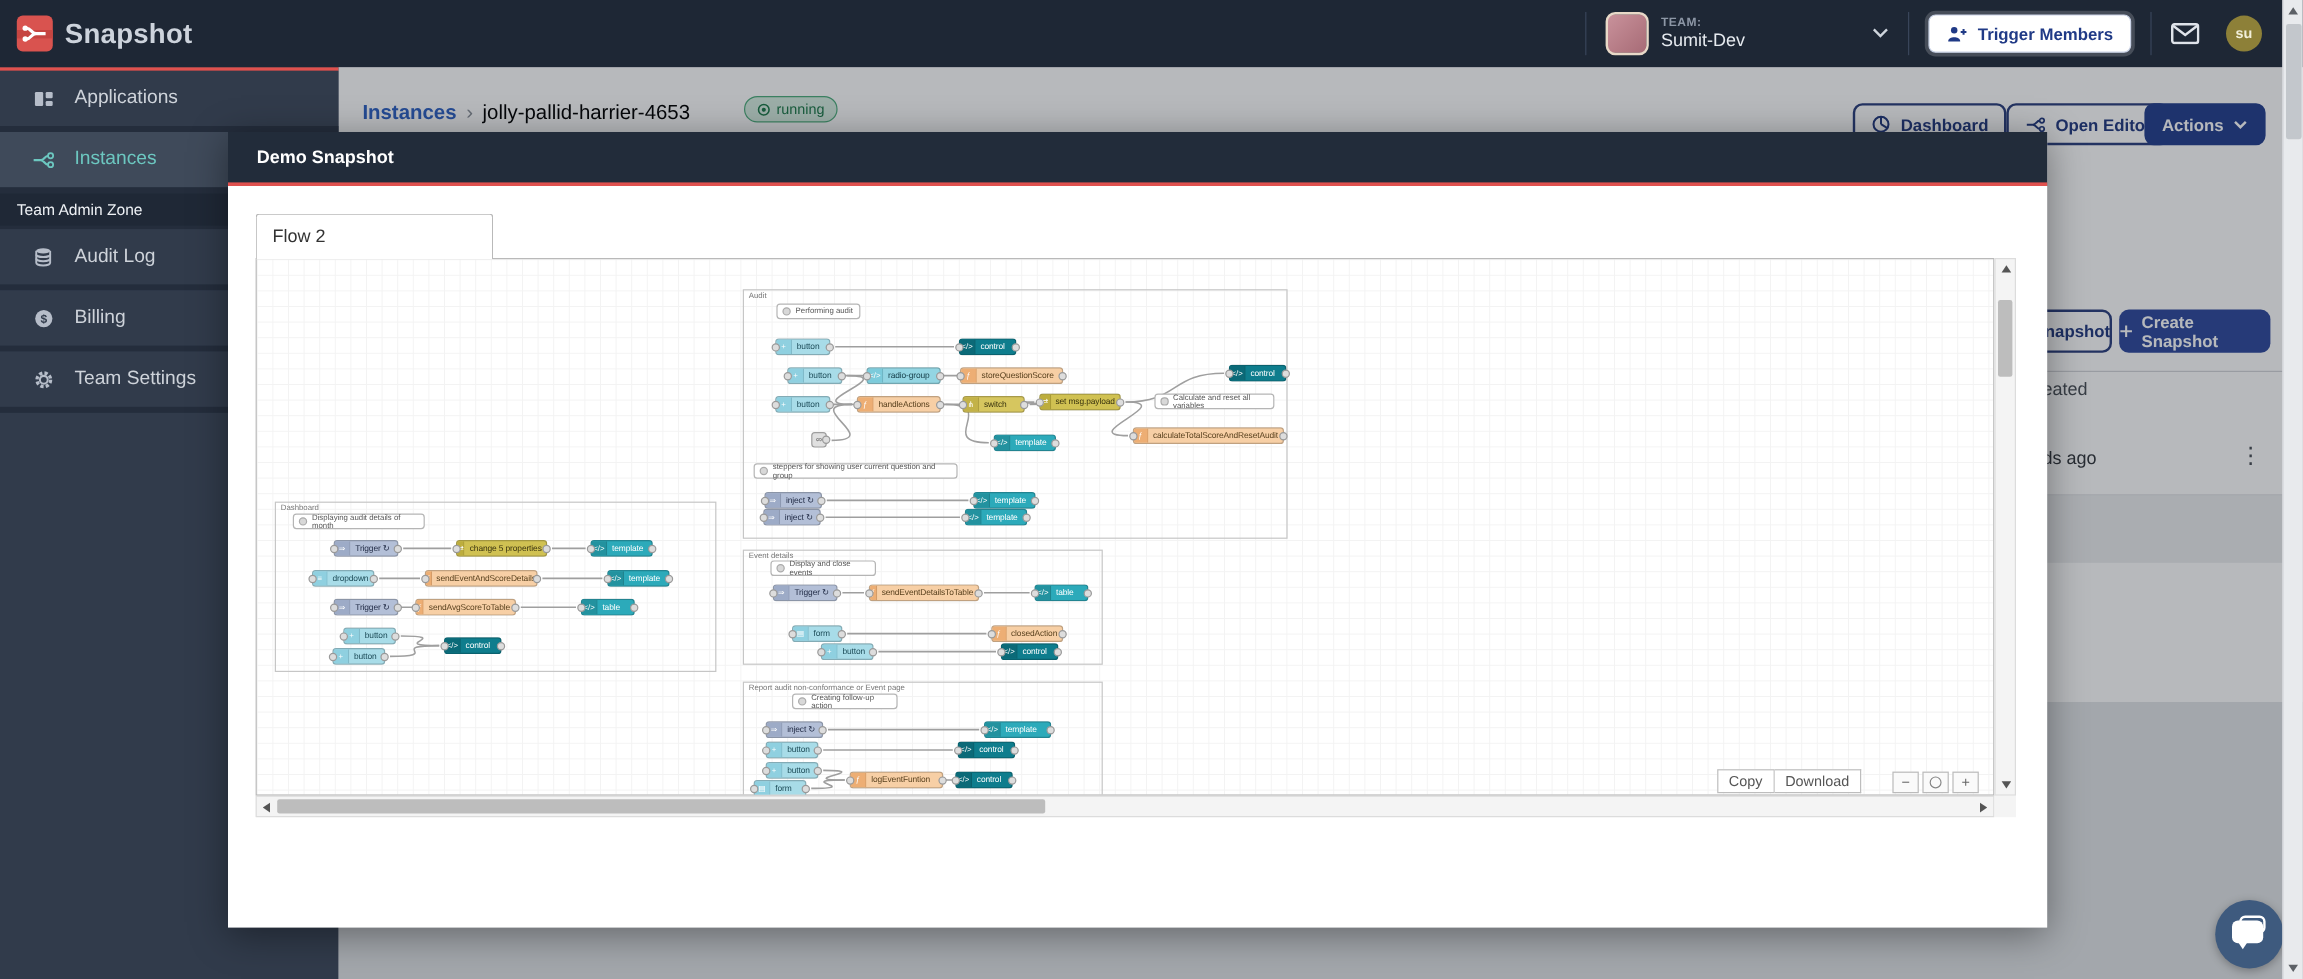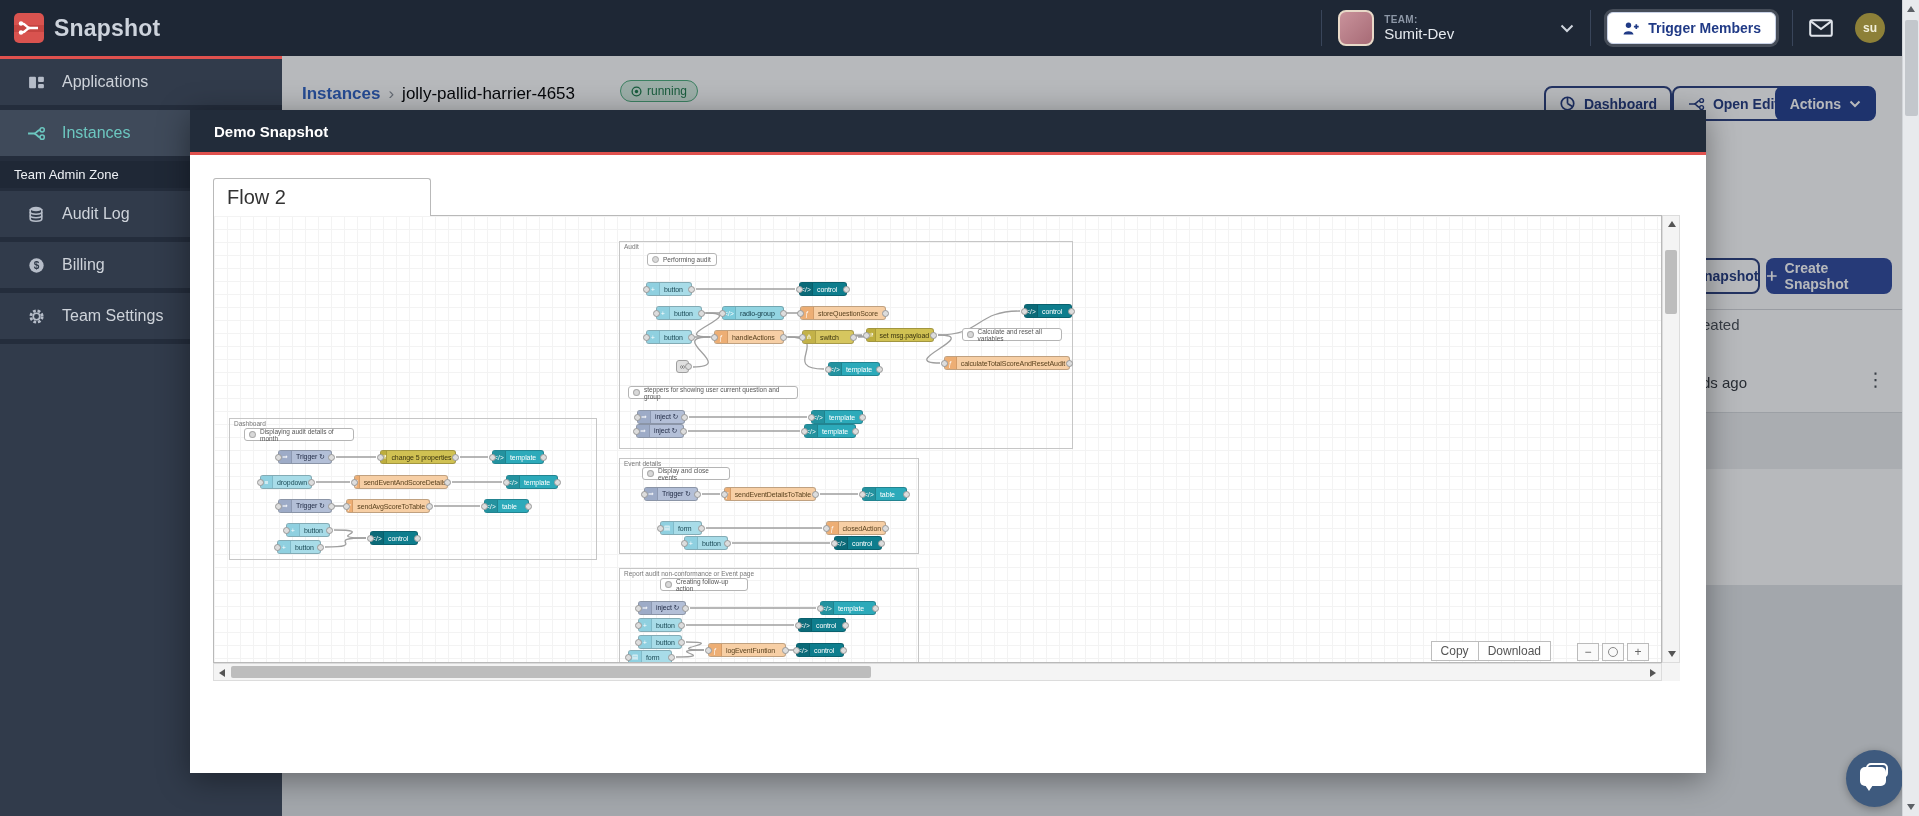--- a/index.html
+++ b/index.html
@@ -51,21 +51,21 @@
   .bg-row-hr { position:absolute; left:1412px; right:16px; top:356px; height:1px; background:#d9dbde; }
   .bg-band { position:absolute; left:1412px; right:16px; top:357px; height:56px; background:#eceef0; }
 
   
   .overlay { position:absolute; left:0; top:56px; right:0; bottom:0; background:rgba(16,22,33,0.30); z-index:10; }
 
   
   .modal { position:absolute; left:190px; top:110px; width:1516px; height:663px; background:#fff; z-index:50; box-shadow:0 6px 30px rgba(0,0,0,0.4); }
   .modal-header { height:45px; background:#222c3a; border-bottom:3px solid #e0514e; display:flex; align-items:center; padding-left:24px; color:#fff; font-size:15px; font-weight:700; }
   .modal-body { position:relative; height:615px; }
-  .flow-tab { position:absolute; left:23px; top:23px; width:218px; height:38px; background:#fff; border:1px solid #b9b9b9; border-bottom:none; border-radius:3px 3px 0 0; font-size:20px; color:#333; display:flex; align-items:center; padding-left:13px; z-index:3; cursor:pointer; }
+  .flow-tab { position:absolute; left:23px; top:23px; width:198px; height:38px; background:#fff; border:1px solid #b9b9b9; border-bottom:none; border-radius:3px 3px 0 0; font-size:15px; color:#333; display:flex; align-items:center; padding-left:13px; z-index:3; cursor:pointer; }
   .canvas-wrap { position:absolute; left:23px; top:60px; width:1467px; height:466px; }
   .flow-canvas { position:absolute; left:0; top:0; width:1449px; height:448px; border:1px solid #b9b9b9; background-color:#fff;
       background-image:linear-gradient(#f3f3f3 1px, transparent 1px), linear-gradient(90deg,#f3f3f3 1px, transparent 1px);
       background-size:13px 13px; overflow:hidden; z-index:2; }
   .fgroup { position:absolute; border:1px solid #c6c6c6; background:rgba(255,255,255,0.0); }
   .fgroup .glabel { position:absolute; top:1px; left:4px; font-size:6.5px; color:#777; white-space:nowrap; }
   .fwires { position:absolute; left:0; top:0; pointer-events:none; }
   .fnode { position:absolute; height:14px; border:1px solid rgba(0,0,0,0.22); border-radius:3px; display:flex; align-items:stretch; font-size:7px; white-space:nowrap; }
   .fnode::before { content:""; position:absolute; left:-4px; top:50%; margin-top:-3.5px; width:5px; height:5px; background:#ddd; border:1px solid #999; border-radius:50%; }
   .fnode::after  { content:""; position:absolute; right:-4px; top:50%; margin-top:-3.5px; width:5px; height:5px; background:#ddd; border:1px solid #999; border-radius:50%; }
@@ -138,21 +138,21 @@
       <span>Dashboard</span>
     </div>
     <div class="hdr-btn" style="right:111px;">
       <svg width="18" height="16" viewBox="0 0 18 16">
           <path d="M2 8 H7 M7 8 C10 8 10 4.5 13 4.5 M7 8 C10 8 10 11.5 13 11.5" stroke="#233a80" stroke-width="1.7" fill="none"></path>
           <circle cx="14.6" cy="4.5" r="1.9" fill="none" stroke="#233a80" stroke-width="1.4"></circle>
           <circle cx="14.6" cy="11.5" r="1.9" fill="none" stroke="#233a80" stroke-width="1.4"></circle>
         </svg>
       <span>Open Editor</span>
     </div>
-    <div class="hdr-btn filled" style="right:43px;">
+    <div class="hdr-btn filled" style="right:31px;">
       <span>Actions</span>
       <svg width="12" height="8" viewBox="0 0 12 8">
           <path d="M1.5 1.5 L6 6 L10.5 1.5" stroke="#fff" stroke-width="2" fill="none"></path>
         </svg>
     </div>
 
     <div class="bg-outline-btn">
       <span>napshot</span>
     </div>
     <div class="bg-create-btn">

